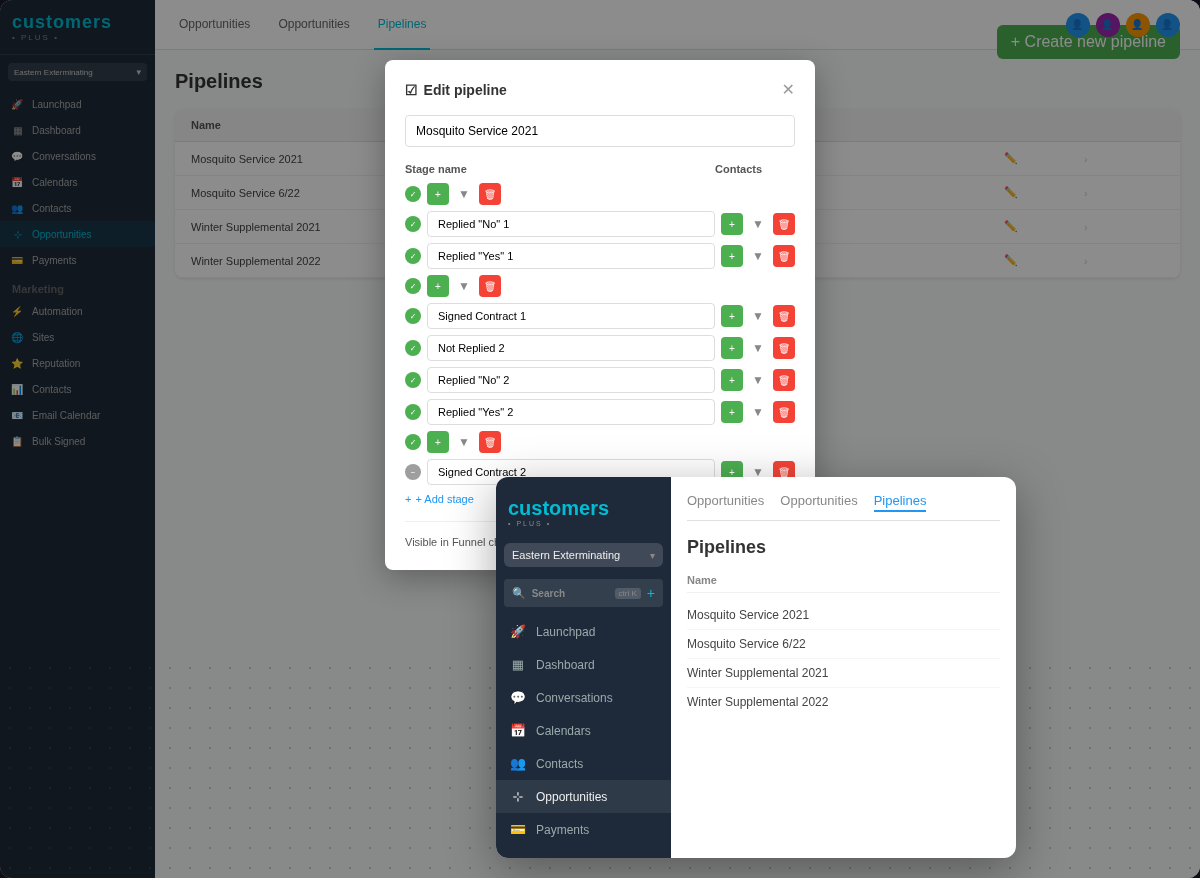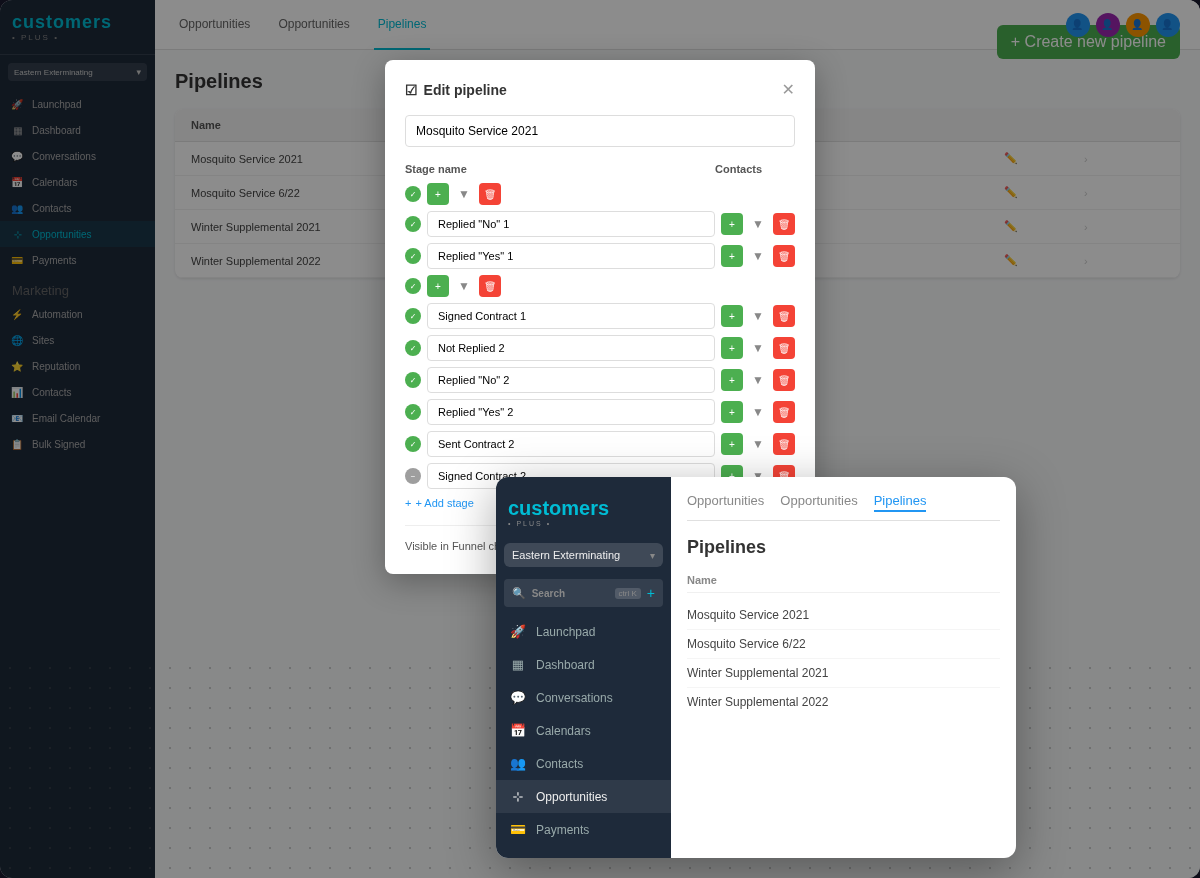--- a/index.html
+++ b/index.html
@@ -66,23 +66,24 @@
       color: #aaa;
       font-size: 10px;
       cursor: pointer;
     }
     .nav-item.active {
       color: #00bcd4;
       background: rgba(0,188,212,0.1);
     }
     .nav-item.section-header {
       color: #666;
-      font-size: 13px;
+      font-size: 11px;
       padding-top: 10px;
       padding-bottom: 3px;
+      font-weight: bold;
     }
     .nav-icon {
       width: 12px;
       height: 12px;
       display: flex;
       align-items: center;
       justify-content: center;
       font-size: 10px;
     }
 
@@ -709,21 +710,20 @@
     <div class="stage-actions">
       <button class="stage-btn green">+</button>
       <button class="stage-btn filter">▼</button>
       <button class="stage-btn red">🗑</button>
     </div>
   </div>
   <div class="stage-row">
     <div class="stage-icon">
         <span style="color:white;font-size:8px;">✓</span>
       </div>
-    <input class="stage-input" type="text" value="Sent Contract 2" style="">
     <div class="stage-actions">
       <button class="stage-btn green">+</button>
       <button class="stage-btn filter">▼</button>
       <button class="stage-btn red">🗑</button>
     </div>
   </div>
   <div class="stage-row">
     <div class="stage-icon minus">
         <span style="color:white;font-size:8px;">−</span>
       </div>

